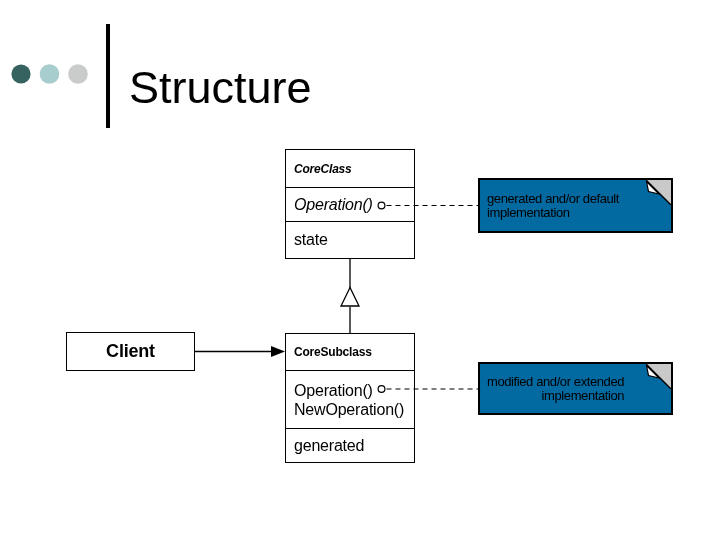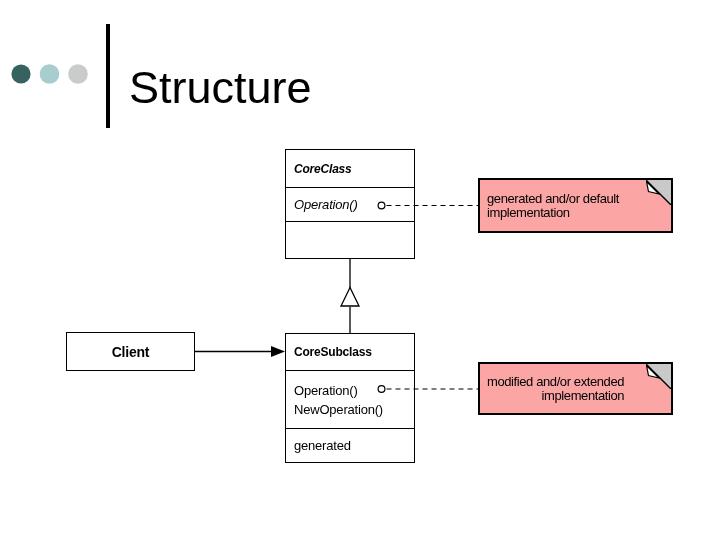--- a/index.html
+++ b/index.html
@@ -17,37 +17,37 @@
   
   .uml-box{
     position:absolute;background:#fff;border:1.5px solid #000;box-sizing:border-box;
   }
   .compartment{
     box-sizing:border-box;padding-left:8px;display:flex;flex-direction:column;justify-content:center;
   }
   .cmp-border{border-bottom:1.5px solid #000;}
   .cls-name{font-size:12px;font-weight:bold;letter-spacing:-0.2px;}
   .abstract{font-style:italic;}
-  .member{font-size:13px;letter-spacing:-0.2px;line-height:19px;}
+  .member{font-size:16px;letter-spacing:-0.2px;line-height:19px;}
   #core-class{left:285px;top:149px;width:130px;height:110px;}
   #core-class .c1{height:38px;}
   #core-class .c2{height:34px;}
   #core-class .c3{height:35px;}
   #core-subclass{left:285px;top:333px;width:130px;height:130px;}
   #core-subclass .c1{height:37px;}
   #core-subclass .c2{height:58px;}
   #core-subclass .c3{height:32px;}
   #client-box{
     left:66px;top:332px;width:129px;height:39px;
     display:flex;align-items:center;justify-content:center;
-    font-size:14px;font-weight:bold;letter-spacing:-0.2px;
+    font-size:18px;font-weight:bold;letter-spacing:-0.2px;
   }
   
   .note{
-    position:absolute;background:#fca5a5;border:2px solid #000;box-sizing:border-box;
+    position:absolute;background:#0369a1;border:2px solid #000;box-sizing:border-box;
     display:flex;align-items:center;
   }
   #note-generated{left:478px;top:178px;width:195px;height:55px;}
   #note-modified{left:478px;top:362px;width:195px;height:53px;text-align:right;}
   .note-text{padding-left:7px;font-size:13px;line-height:13.5px;letter-spacing:-0.4px;}
   .fold{position:absolute;top:0;right:0;}
   
   #connector-layer{position:absolute;left:0;top:0;pointer-events:none;}
 </style>
 </head>
@@ -64,20 +64,23 @@
   <div class="title-rule"></div>
 
   <h1 class="slide-title">Structure</h1>
 
   <div class="uml-box" id="core-class">
     <div class="compartment cmp-border c1">
       <span class="cls-name abstract">CoreClass</span>
     </div>
     <div class="compartment cmp-border c2">
       <span class="member abstract">Operation()</span>
+    </div>
+    <div class="compartment c3">
+      <span class="member">state</span>
     </div>
   </div>
 
   <div class="uml-box" id="core-subclass">
     <div class="compartment cmp-border c1">
       <span class="cls-name">CoreSubclass</span>
     </div>
     <div class="compartment cmp-border c2">
       <span class="member">Operation()</span>
       <span class="member">NewOperation()</span>

